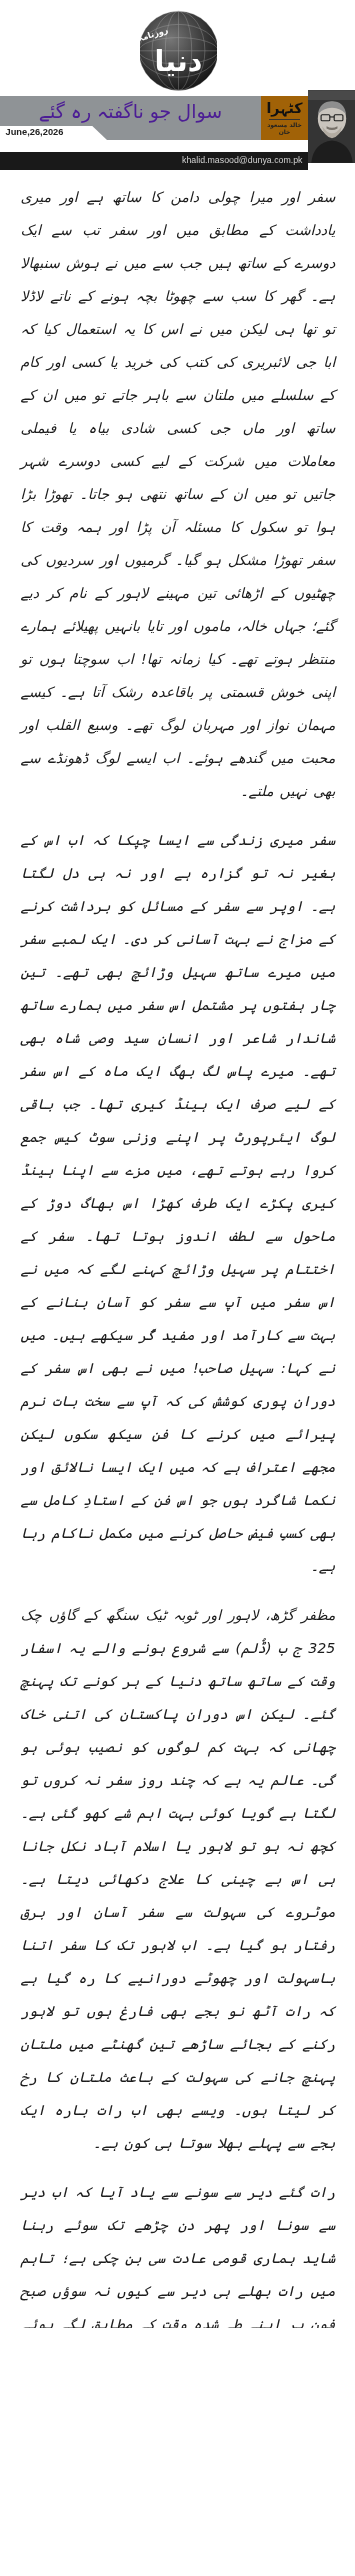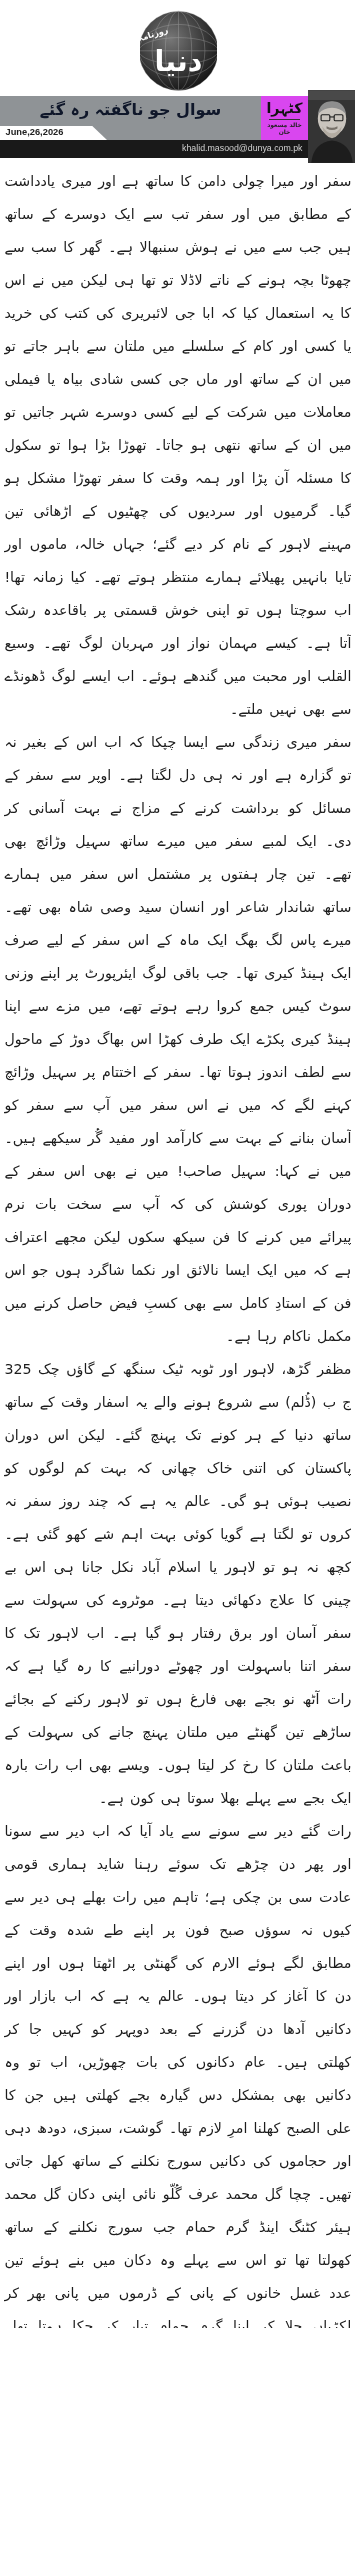--- a/index.html
+++ b/index.html
@@ -3,43 +3,43 @@
 <meta charset="utf-8">
 <style>
   html,body{margin:0;padding:0;background:#ffffff;}
   .page{position:relative;width:356px;height:2576px;background:#ffffff;overflow:hidden;
         font-family:"DejaVu Sans",sans-serif;}
   
   .logo{position:absolute;left:140px;top:3.3px;width:77px;height:89px;}
   .logo svg{display:block;width:100%;height:100%;}
   
   .headline-bar{position:absolute;left:0;top:96px;width:261px;height:44px;background:#8f9396;}
-  .headline{position:absolute;left:0;right:0;top:4.4px;text-align:center;color:#0f172a;
-            font-size:16px;font-weight:bold;direction:rtl;}
+  .headline{position:absolute;left:0;right:0;top:4.4px;text-align:center;color:#4c1d95;
+            font-size:19px;font-weight:normal;direction:rtl;}
   .date-wedge{position:absolute;left:0;bottom:0;width:107px;height:14.2px;background:#ffffff;
               clip-path:polygon(0 0,86% 0,100% 100%,0 100%);}
   .date-wedge span{display:block;padding:1.1px 0 0 5.5px;font-size:9.3px;font-weight:bold;color:#222;
                    font-family:"Liberation Sans","DejaVu Sans",sans-serif;}
   
-  .column-block{position:absolute;left:261px;top:96px;width:47px;height:44px;background:#d946ef;
+  .column-block{position:absolute;left:261px;top:96px;width:47px;height:44px;background:#a16207;
                 text-align:center;direction:rtl;}
   .column-name{margin-top:4.4px;font-size:14.2px;font-weight:bold;color:#111;}
   .column-rule{width:31px;height:1.1px;background:#333;margin:2.2px auto 1.6px auto;}
   .author-name{font-size:6px;color:#222;font-weight:bold;}
   
   .photo{position:absolute;left:308px;top:90px;width:48px;height:73px;background:#2e2e2e;}
   .photo svg{display:block;width:100%;height:100%;}
   
-  .email-bar{position:absolute;left:0;top:140px;width:308px;height:17.5px;background:#191919;}
+  .email-bar{position:absolute;left:0;top:152px;width:308px;height:17.5px;background:#191919;}
   .email-bar span{position:absolute;right:5.5px;top:0;line-height:17.5px;color:#d2d2d2;font-size:8.8px;
                   font-family:"Liberation Sans","DejaVu Sans",sans-serif;}
   
   .article{position:absolute;left:4.4px;top:165px;width:347px;height:2163px;overflow:hidden;
            direction:rtl;text-align:justify;color:#1c1c1c;}
-  .article p{margin:0;font-size:14.2px;line-height:33px;word-spacing:1.6px;}
+  .article p{margin:16px;font-size:14.2px;line-height:33px;word-spacing:1.6px;font-style:italic;}
 </style>
 </head>
 <body>
 
 <div class="page">
 
   <div class="logo">
     <svg viewBox="0 0 140 160" xmlns="http://www.w3.org/2000/svg">
       <defs>
         <radialGradient id="gl" cx="40%" cy="35%" r="75%">

